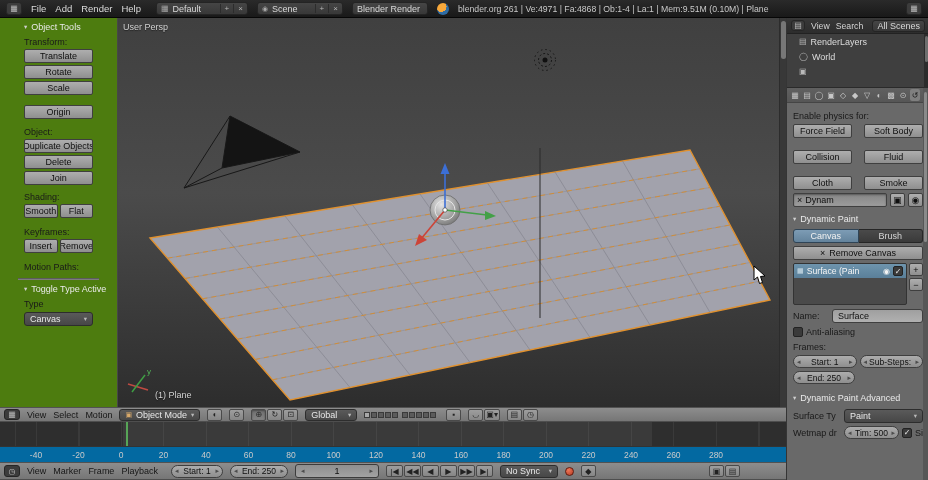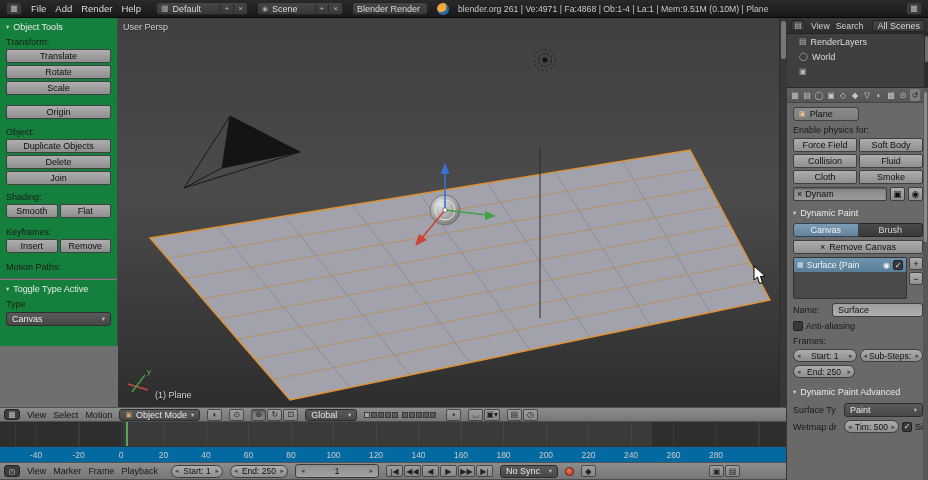--- a/index.html
+++ b/index.html
@@ -23,21 +23,21 @@
 .dd{display:inline-flex;align-items:center;background:linear-gradient(#5a5a5a,#474747);border:1px solid #2d2d2d;border-radius:3px;height:14px;font-size:9px;color:#e8e8e8;padding:0 5px;gap:4px;white-space:nowrap;overflow:hidden}
 .dd .arr{font-size:6.5px;color:#b9b9b9;margin-left:auto}
 .stepper{display:inline-flex;align-items:center;justify-content:space-between;background:linear-gradient(#adadad,#8e8e8e);border:1px solid #3f3f3f;border-radius:7px;height:13px;font-size:8.5px;color:#101010;padding:0 3px;gap:2px;white-space:nowrap;overflow:hidden}
 .sarr{font-size:7px;color:#4c4c4c}
 .lbl{font-size:9px;color:#191919;white-space:nowrap}
 .phead{font-size:9px;color:#eaeaea;display:flex;align-items:center;gap:4px;white-space:nowrap}
 .phead .tri{font-size:6.5px;color:#cfcfcf}
 .field{display:inline-flex;align-items:center;background:linear-gradient(#9f9f9f,#b0b0b0);border:1px solid #3f3f3f;border-radius:3px;height:14px;font-size:9px;color:#101010;padding:0 5px;white-space:nowrap;overflow:hidden}
 .checkbox{display:inline-flex;align-items:center;justify-content:center;width:10px;height:10px;background:#3a3a3a;border:1px solid #222;border-radius:2px;color:#e8e8e8;font-size:8px}
 
-#toolshelf{left:0;top:18px;width:118px;height:328px;background:#15803d;border-right:1px solid #474747;padding:4px 6px;overflow:hidden}
+#toolshelf{left:0;top:18px;width:118px;height:389px;background:#4d7c0f;border-right:1px solid #474747;padding:4px 24px;overflow:hidden}
 #toolshelf .btn{width:100%;margin-bottom:2px}
 .half-row{display:flex;gap:2px;margin-bottom:2px}
 .half-row .btn{flex:1;margin-bottom:0}
 .shelf-div{border-top:1px solid #5c5c5c;margin:6px -6px 5px;box-shadow:0 1px 0 #7d7d7d}
 
 #viewport{left:118px;top:18px;width:661px;height:389px;overflow:hidden}
 .vp-label{position:absolute;font-size:9px;color:#d2d2d2;text-shadow:0 1px 1px rgba(0,0,0,.5)}
 #vp-scroll{left:779px;top:18px;width:7px;height:389px;background:#383838;border-left:1px solid #2c2c2c}
 #vp-scroll .thumb{position:absolute;left:1px;top:3px;width:5px;height:38px;background:#777;border-radius:3px}
 
@@ -67,21 +67,21 @@
 .ol-row{display:flex;align-items:center;gap:4px;height:15px;padding-left:12px;color:#dcdcdc;font-size:9px}
 .ol-icon{font-size:8px;color:#b9b9b9}
 #ol-scroll{position:absolute;right:0;top:16px;width:5px;height:54px;background:#2c2c2c}
 #ol-scroll .thumb{position:absolute;left:1px;top:2px;width:3px;height:26px;background:#6e6e6e;border-radius:2px}
 #props{position:absolute;left:0;top:70px;width:142px;height:392px;background:#696969}
 #props-tabs{display:flex;align-items:center;gap:2px;height:15px;background:linear-gradient(#606060,#565656);border-bottom:1px solid #454545;padding:0 3px}
 .ptab{display:inline-flex;align-items:center;justify-content:center;width:10px;height:12px;color:#c7c7c7;font-size:8px;border-radius:2px}
 .ptab.active{background:#7f7f7f;color:#1a1a1a}
 #props-body{padding:4px 6px 0 6px}
 .prow{display:flex;align-items:center;gap:3px;margin-bottom:3px}
-.grid2{display:grid;grid-template-columns:1fr 1fr;gap:2px;margin-bottom:3px}
+.grid2{display:grid;grid-template-columns:1fr 1fr;gap:12px;margin-bottom:3px}
 .tab-canvas{flex:1;height:14px;display:inline-flex;align-items:center;justify-content:center;background:linear-gradient(#7d9cb5,#63839c);border:1px solid #2f4456;border-radius:3px 0 0 3px;color:#f2f2f2;font-size:9px}
 .tab-brush{flex:1;height:14px;display:inline-flex;align-items:center;justify-content:center;background:linear-gradient(#4a4a4a,#3a3a3a);border:1px solid #262626;border-left:none;border-radius:0 3px 3px 0;color:#d5d5d5;font-size:9px}
 #surface-list{display:flex;gap:2px;margin-bottom:4px}
 #surface-list .listbox{flex:1;height:42px;background:#4a4a4a;border:1px solid #333;border-radius:2px;overflow:hidden}
 .list-row-sel{display:flex;align-items:center;gap:3px;height:14px;background:linear-gradient(#6e94ad,#5a7f99);color:#f4f4f4;font-size:8.7px;padding:0 3px;white-space:nowrap;overflow:hidden}
 #surface-list .sidecol{display:flex;flex-direction:column;gap:2px;width:14px}
 #surface-list .sidecol .btn{height:13px;padding:0;font-size:9px}
 #props-scroll{position:absolute;right:0;top:70px;width:5px;height:392px;background:#575757}
 #props-scroll .thumb{position:absolute;left:1px;top:4px;width:3px;height:150px;background:#8a8a8a;border-radius:2px}
 .cursor{z-index:30;pointer-events:none}
@@ -424,26 +424,20 @@
         <span class="ptab">▣</span>
         <span class="ptab">◇</span>
         <span class="ptab">◆</span>
         <span class="ptab">▽</span>
         <span class="ptab">◐</span>
         <span class="ptab">▩</span>
         <span class="ptab">⊙</span>
         <span class="ptab active">↺</span>
       </div>
       <div id="props-body">
-        <div class="prow">
-          <span class="field" style="min-width:66px;background:linear-gradient(#8b8b8b,#7d7d7d);color:#0e0e0e">
-            <span style="font-size:7px;color:#e8c08a;margin-right:4px">▣</span>
-            <span>Plane</span>
-          </span>
-        </div>
         <div class="lbl" style="margin:4px 0 3px">Enable physics for:</div>
         <div class="grid2">
           <span class="btn">Force Field</span>
           <span class="btn">Soft Body</span>
           <span class="btn">Collision</span>
           <span class="btn">Fluid</span>
           <span class="btn">Cloth</span>
           <span class="btn">Smoke</span>
         </div>
         <div class="prow">

